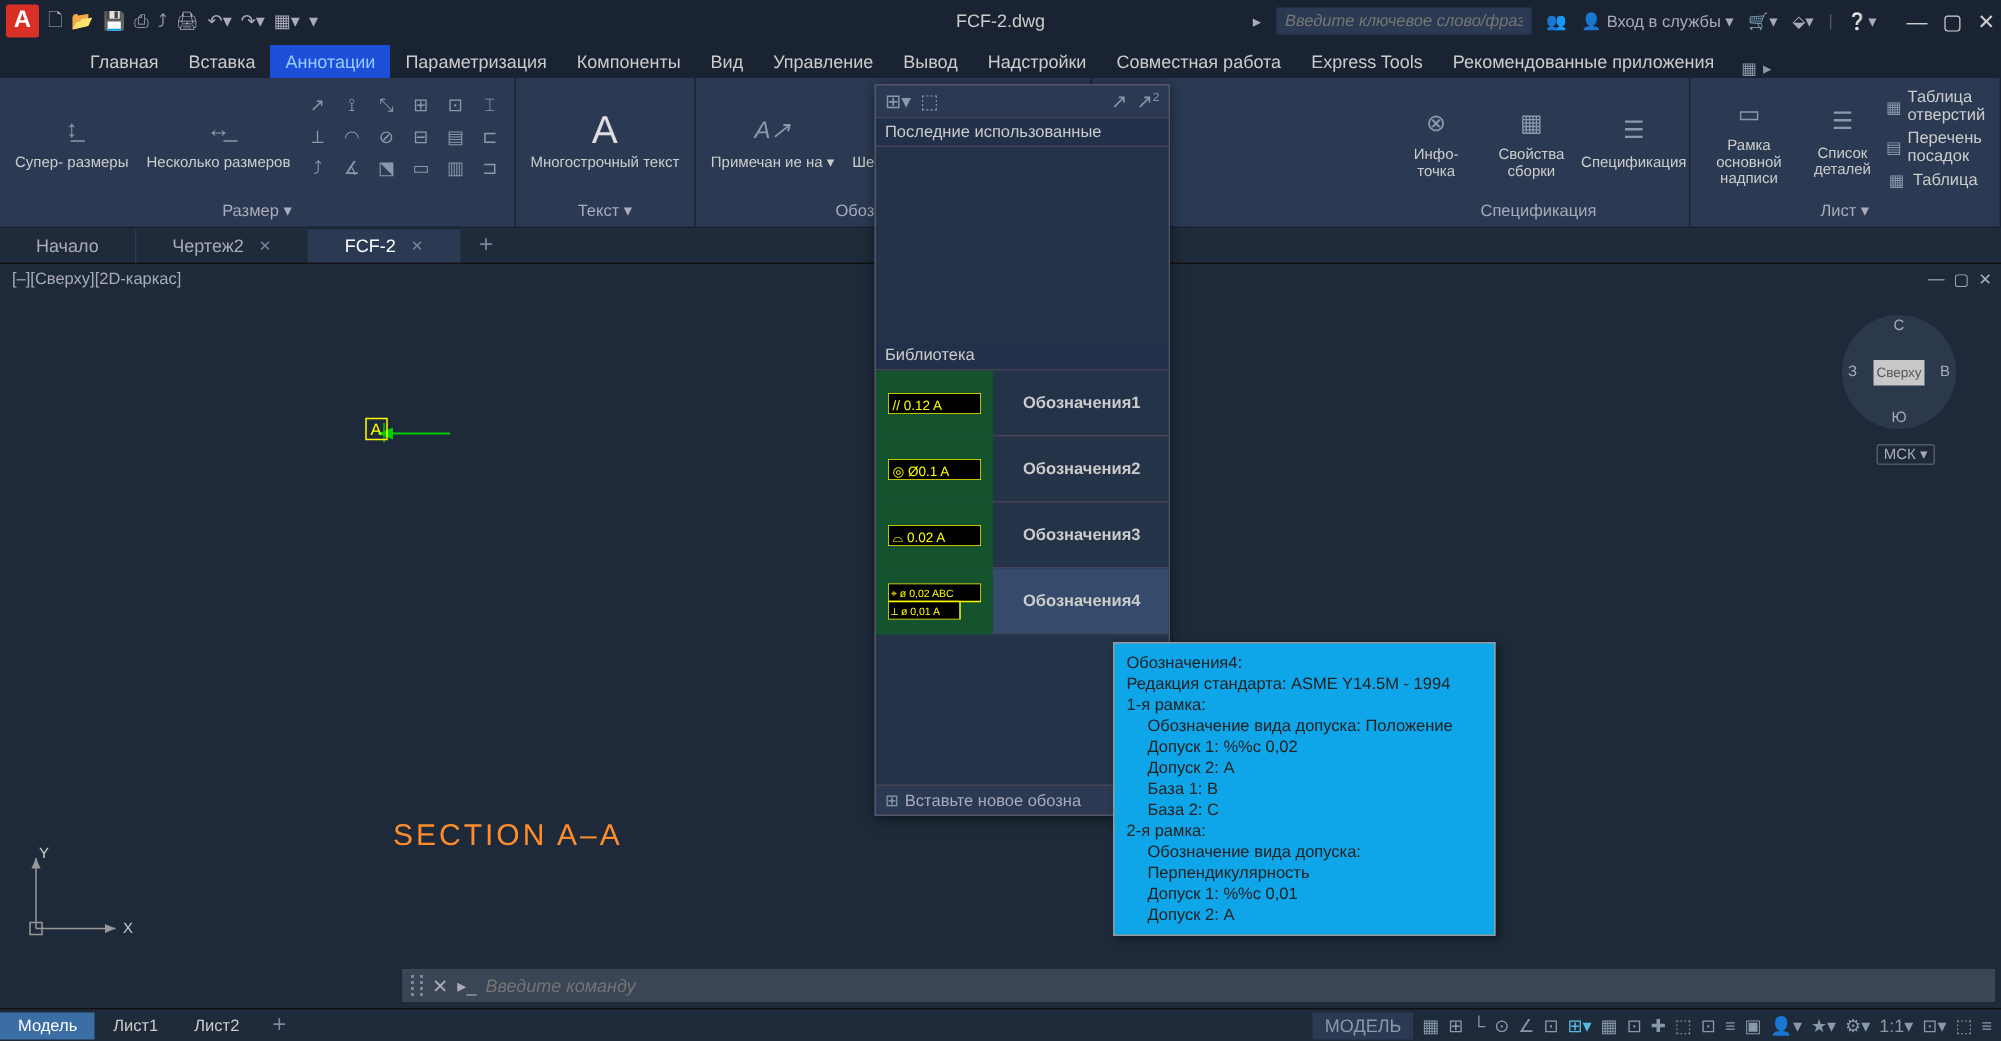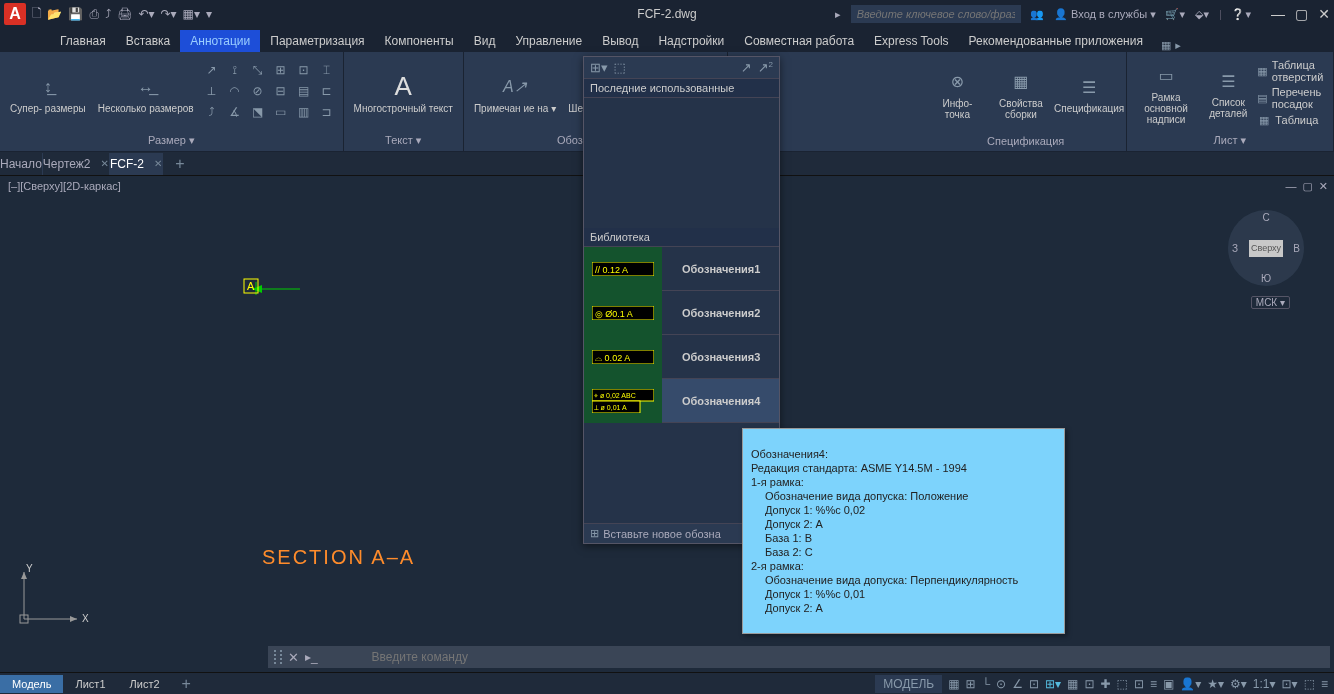--- a/index.html
+++ b/index.html
@@ -31,21 +31,21 @@
 .ribbon-btn-large .icon { width: 28px; height: 28px; display: flex; align-items: center; justify-content: center; color: #89a; }
 .ribbon-btn-large .lbl { font-size: 10px; color: #ccc; text-align: center; line-height: 11px; }
 .icon-grid { display: grid; grid-template-rows: repeat(3, 18px); grid-auto-flow: column; grid-auto-columns: 20px; gap: 3px; }
 .icon-grid span { color: #89a; font-size: 12px; cursor: pointer; text-align: center; }
 .ribbon-side-list { display: flex; flex-direction: column; gap: 3px; font-size: 11px; color: #ccc; }
 .ribbon-side-item { display: flex; align-items: center; gap: 4px; cursor: pointer; }
 .ribbon-side-item .ic { width: 14px; height: 14px; color: #89a; display: inline-flex; align-items: center; justify-content: center; font-size: 11px;}
 
 
 .file-tabs { height: 24px; background: #1f2a3a; display: flex; align-items: center; border-bottom: 1px solid #111; }
-.file-tab { padding: 4px 0; font-size: 12px; color: #aab; display: flex; align-items: center; gap: 10px; cursor: pointer; border-right: 1px solid #2b3a52; text-align: right; }
+.file-tab { padding: 4px 24px; font-size: 12px; color: #aab; display: flex; align-items: center; gap: 10px; cursor: pointer; border-right: 1px solid #2b3a52; text-align: right; }
 .file-tab.active { background: #2b3a52; color: #fff; }
 .file-tab .close { font-size: 10px; color: #789; }
 .file-tab-add { padding: 4px 12px; color: #789; cursor: pointer; }
 
 
 .viewport { position: absolute; top: 176px; left: 0; right: 0; bottom: 22px; background: #1e2a3a; }
 .view-label { position: absolute; top: 4px; left: 8px; font-size: 11px; color: #aab; }
 .view-controls { position: absolute; top: 4px; right: 6px; display: flex; gap: 6px; }
 .view-controls span { color: #aab; font-size: 11px; cursor: pointer; }
 .viewcube { position: absolute; top: 34px; right: 30px; width: 76px; height: 76px; border-radius: 50%; background: rgba(100,120,150,0.2); display:flex; align-items:center; justify-content:center; }
@@ -73,29 +73,29 @@
 .fcf-lib-list { background: #253349; }
 .fcf-item { display: flex; align-items: center; height: 44px; border-bottom: 1px solid #445; cursor: pointer; }
 .fcf-item.selected { background: #364b6b; }
 .fcf-thumb { width: 78px; height: 44px; display: flex; align-items: center; justify-content: center; background: #14532d; margin: 0; }
 .fcf-thumb svg { }
 .fcf-item-label { flex: 1; padding-left: 20px; font-size: 11px; color: #ccc; font-weight: bold; }
 .fcf-footer { display: flex; align-items: center; padding: 3px 6px; font-size: 11px; color: #aab; border-top: 1px solid #445; gap: 4px;}
 .fcf-footer .ic { color: #89a; }
 
 
-.tooltip { position: absolute; left: 742px; top: 428px; width: 323px; background: #7dd3fc; color: #222; font-size: 11px; padding: 18px 8px; border: 1px solid #999; box-shadow: 2px 2px 5px rgba(0,0,0,0.4); z-index: 20; line-height: 14px; }
+.tooltip { position: absolute; left: 742px; top: 428px; width: 255px; background: #0ea5e9; color: #222; font-size: 11px; padding: 6px 8px; border: 1px solid #999; box-shadow: 2px 2px 5px rgba(0,0,0,0.4); z-index: 20; line-height: 14px; }
 .tooltip .ind { margin-left: 14px; }
 
 
 .cmd-area { position: absolute; left: 268px; right: 4px; bottom: 26px; display: flex; align-items: center; height: 22px; background: #3a4556; }
 .cmd-area .handle { width: 8px; height: 14px; border-left: 2px dotted #789; border-right: 2px dotted #789; margin: 0 6px; }
 .cmd-area .xicon { color: #aab; margin-right: 6px; font-size: 13px;}
 .cmd-area .arrow { color: #aab; margin-right: 6px; font-size: 12px;}
-.cmd-area input { flex: 1; background: transparent; border: none; color: #fca5a5; font-size: 12px; margin-left: 48px; }
+.cmd-area input { flex: 1; background: transparent; border: none; color: #fca5a5; font-style: italic; font-size: 12px; }
 
 
 .statusbar { position: absolute; left: 0; right: 0; bottom: 0; height: 22px; background: #1f2a3a; display: flex; align-items: center; border-top: 1px solid #111; margin-top: 43px; }
 .sb-tab { padding: 3px 12px; font-size: 11px; color: #ccc; cursor: pointer; }
 .sb-tab.active { background: #3a6ea5; color: #fff; }
 .sb-add { padding: 3px 10px; color: #789; cursor: pointer; }
 .sb-right { margin-left: auto; display: flex; align-items: center; gap: 6px; padding-right: 6px; }
 .sb-right span { color: #89a; font-size: 12px; cursor: pointer; }
 .sb-model { background: #2b3a52; padding: 2px 8px; font-size: 11px; color: #ccc; }
 </style>

